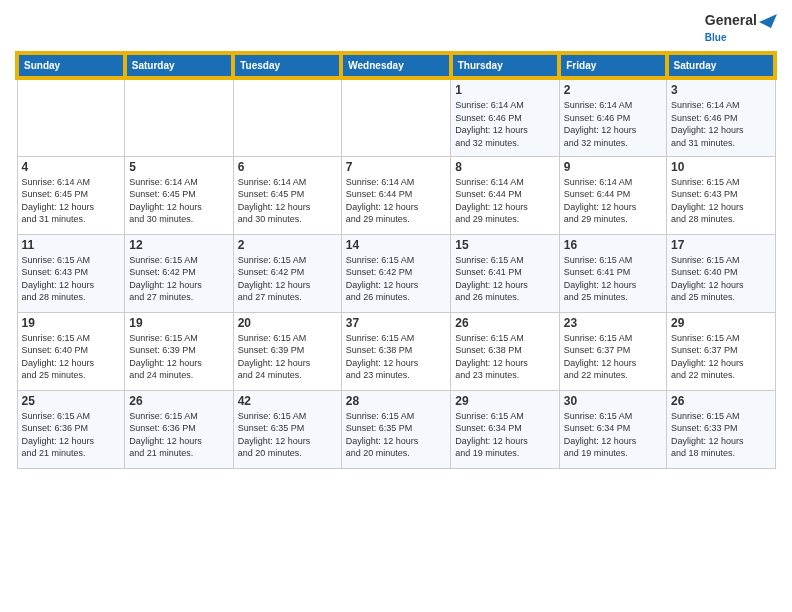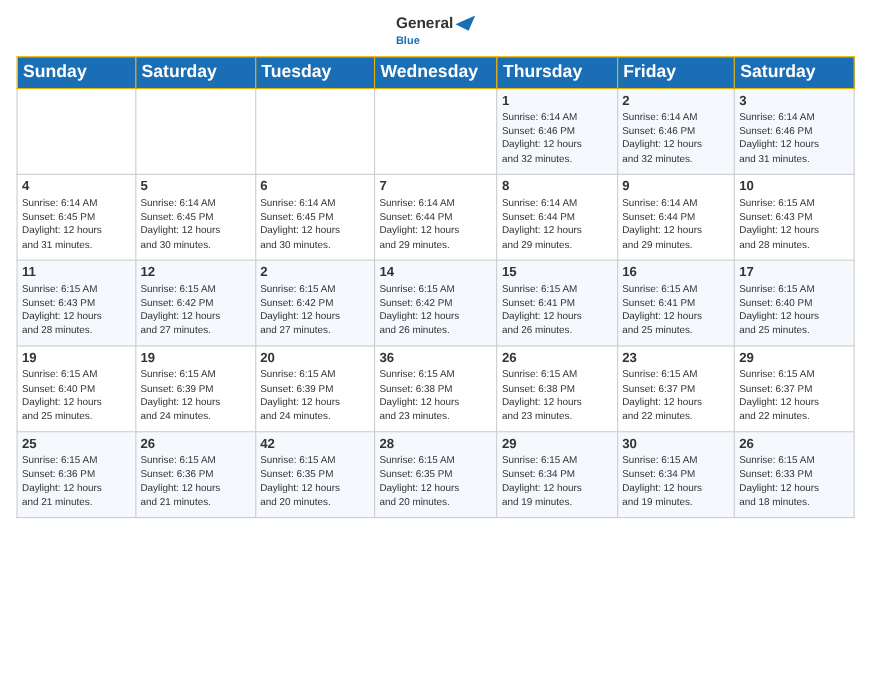--- a/index.html
+++ b/index.html
@@ -9,21 +9,21 @@
       width: 792px;
       height: 612px;
       overflow: hidden;
     }
     .container {
       width: 792px;
       padding: 10px 15px 10px 15px;
     }
     .header {
       display: flex;
-      justify-content: center;
+      justify-content: flex-end;
       align-items: flex-start;
       margin-bottom: 8px;
     }
     .logo {
       display: flex;
       align-items: center;
       gap: 2px;
     }
     .title-block {
       text-align: right;
@@ -40,23 +40,23 @@
     table {
       width: 100%;
       border-collapse: collapse;
       font-size: 9.5px;
     }
     thead tr th {
       background-color: #1a6eb5;
       color: #fff;
       text-align: left;
       padding: 5px 5px;
-      font-size: 16px;
+      font-size: 10px;
       font-weight: bold;
-      border: 1px solid #eab308;
+      border: 4px solid #eab308;
     }
     tbody tr td {
       border: 1px solid #ccc;
       vertical-align: top;
       padding: 3px 4px;
       width: 113px;
       height: 78px;
       background: #fff;
     }
     tbody tr:nth-child(odd) td {
@@ -261,21 +261,21 @@
 and 24 minutes.</div>
           </td>
           <td>
             <span class="day-number">20</span>
             <div class="day-info" style="white-space: pre-line;">Sunrise: 6:15 AM
 Sunset: 6:39 PM
 Daylight: 12 hours
 and 24 minutes.</div>
           </td>
           <td>
-            <span class="day-number">36</span>
+            <span class="day-number">37</span>
             <div class="day-info" style="white-space: pre-line;">Sunrise: 6:15 AM
 Sunset: 6:38 PM
 Daylight: 12 hours
 and 23 minutes.</div>
           </td>
           <td>
             <span class="day-number">26</span>
             <div class="day-info" style="white-space: pre-line;">Sunrise: 6:15 AM
 Sunset: 6:38 PM
 Daylight: 12 hours

